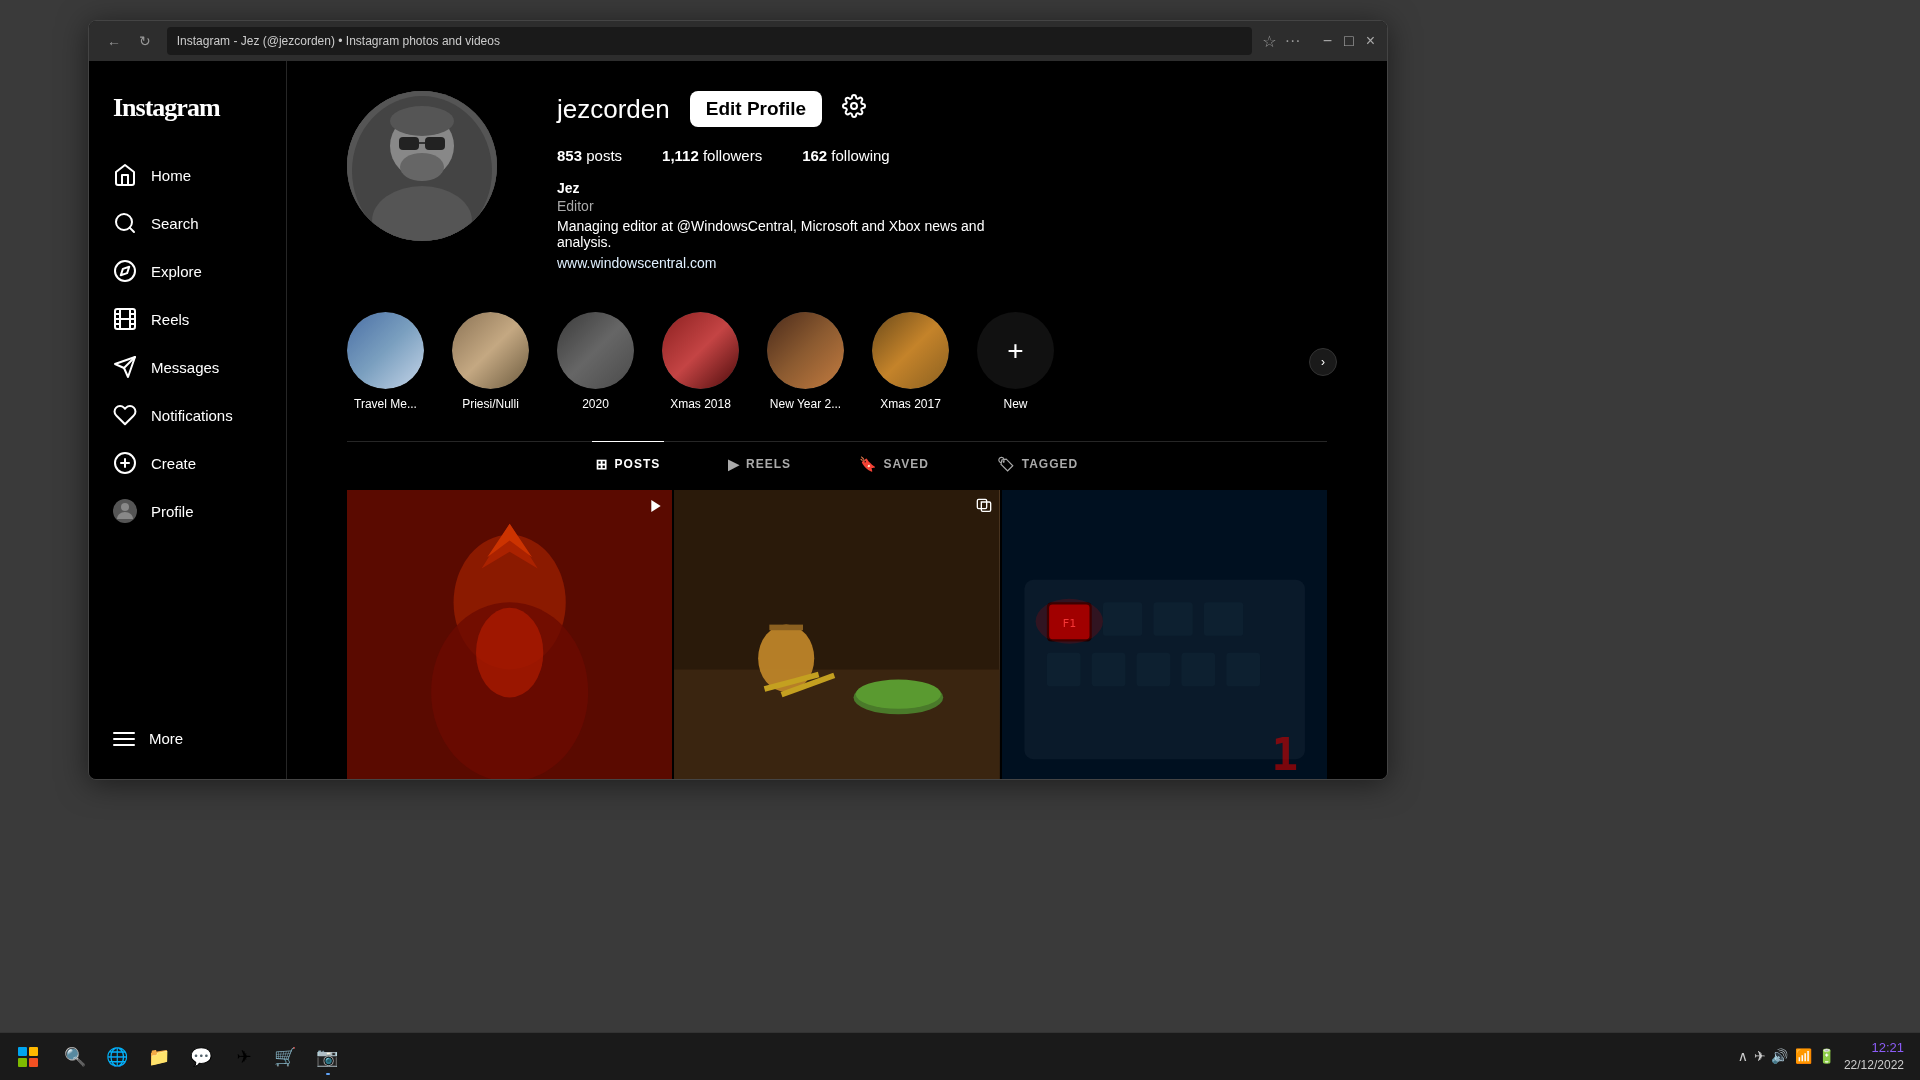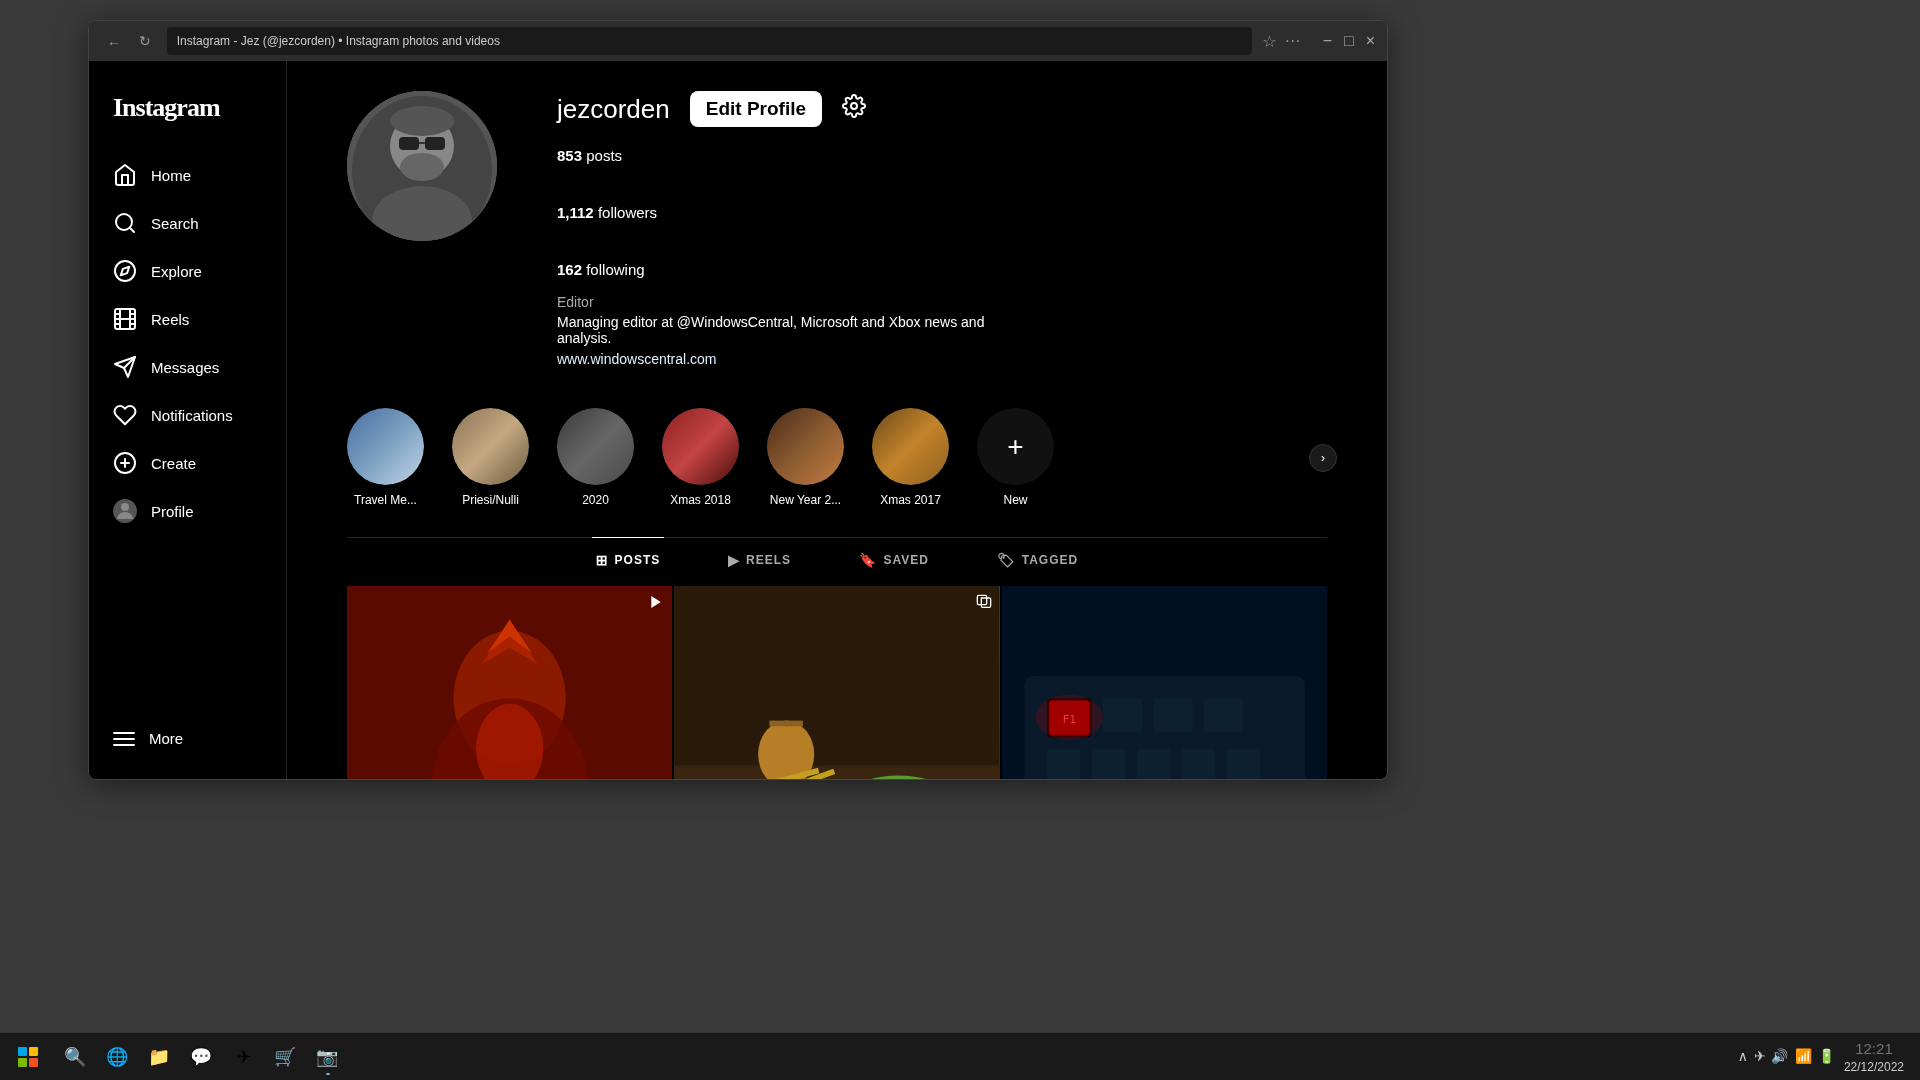--- a/index.html
+++ b/index.html
@@ -234,21 +234,20 @@
       font-size: 22px;
       cursor: pointer;
       background: none;
       border: none;
     }
 
     .profile-stats {
       display: flex;
       gap: 40px;
       margin-bottom: 16px;
-      flex-direction: column;
     }
 
     .stat {
       color: #fff;
       font-size: 15px;
     }
 
     .stat strong {
       font-weight: 700;
     }
@@ -550,23 +549,22 @@
       font-size: 14px;
       color: #ccc;
     }
 
     .taskbar-clock {
       text-align: right;
       line-height: 1.4;
     }
 
     .taskbar-clock-time {
-      font-size: 15px;
-      color: #737373;
-      text-align: center;
+      font-size: 13px;
+      color: #8b5cf6;
     }
 
     .taskbar-clock-date {
       font-size: 12px;
       color: #ccc;
     }
 
     
     .browser-window {
       border: 1px solid #444;
@@ -753,20 +751,21 @@
               <strong>853</strong> <span>posts</span>
             </div>
             <div class="stat">
               <strong>1,112</strong> <span>followers</span>
             </div>
             <div class="stat">
               <strong>162</strong> <span>following</span>
             </div>
           </div>
 
+          <div class="profile-name">Jez</div>
           <div class="profile-role">Editor</div>
           <div class="profile-bio">Managing editor at @WindowsCentral, Microsoft and Xbox news and analysis.</div>
           <a class="profile-link" href="#">www.windowscentral.com</a>
         </div>
       </div>
 
       <div class="highlights-section">
         <div class="highlight-item">
           <div class="highlight-circle">
             <div class="highlight-circle-inner h1"></div>

